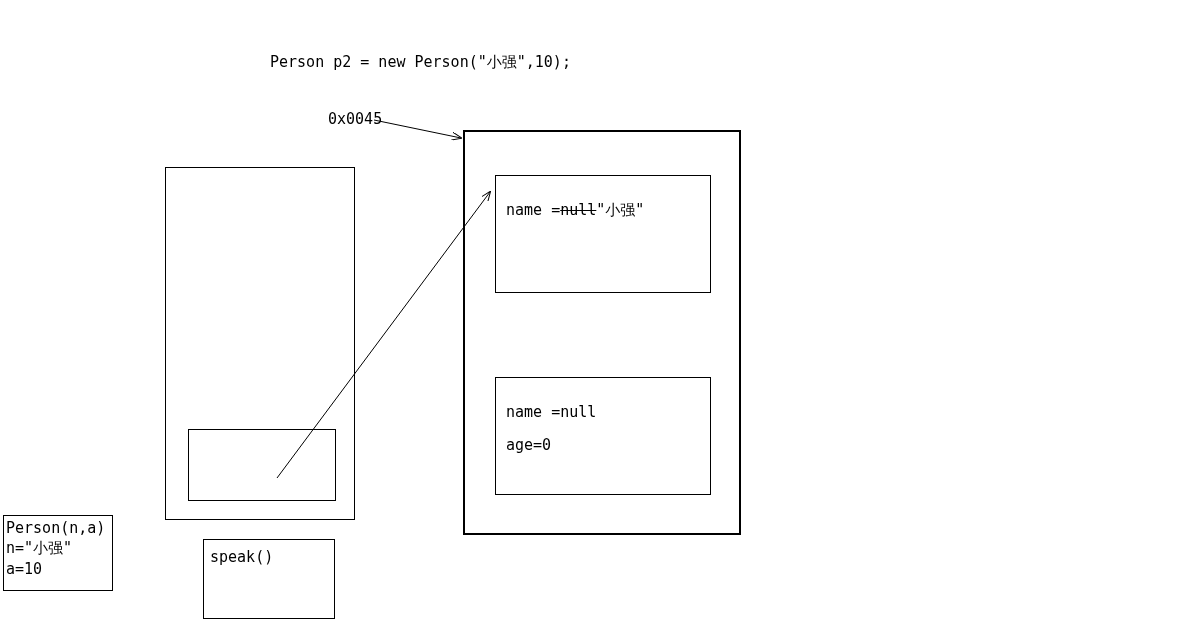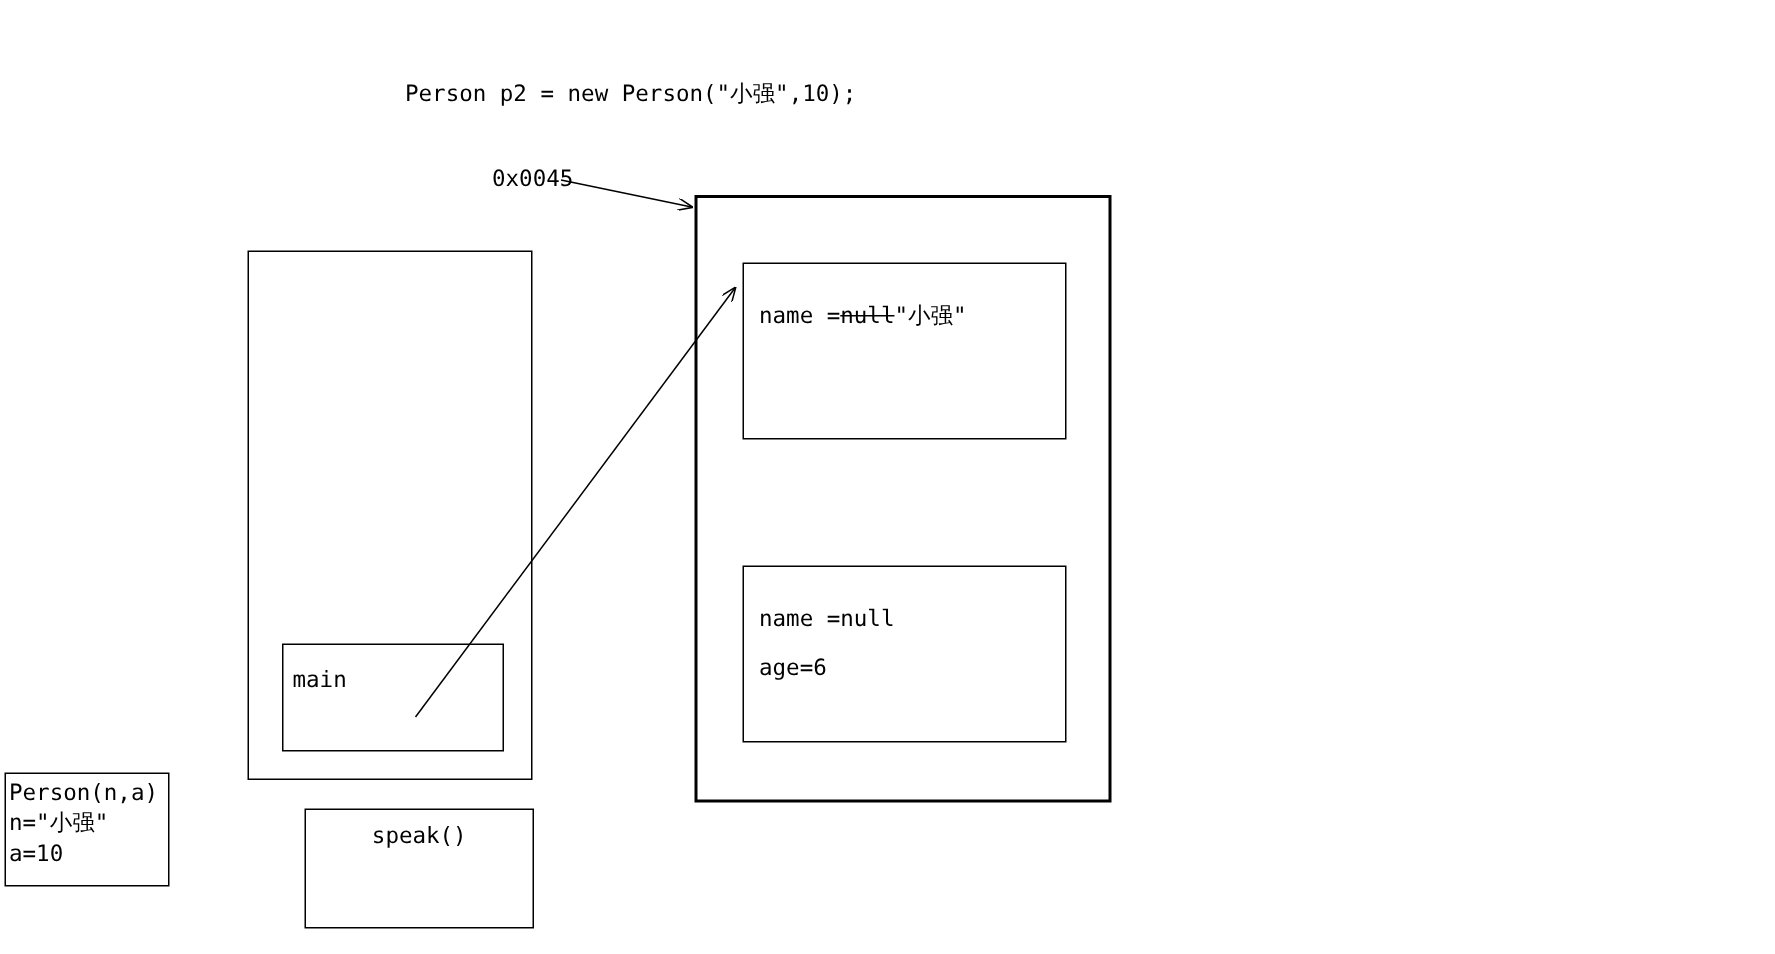--- a/index.html
+++ b/index.html
@@ -78,25 +78,24 @@
       width: 110px;
       height: 76px;
       border: 1px solid #000;
       padding: 2px 2px;
       line-height: 1.35;
     }
     .speak-box {
       position: absolute;
       left: 203px;
       top: 539px;
-      width: 153px;
+      width: 132px;
       height: 80px;
       border: 1px solid #000;
       padding: 8px 6px;
-      text-align: center;
     }
     .strike { text-decoration: line-through; }
     svg.overlay {
       position: absolute;
       top: 0; left: 0;
       width: 1183px; height: 636px;
       pointer-events: none;
     }
   </style>
 </head>
@@ -104,34 +103,33 @@
 
 <div class="code-block">
   <div>Person p2 = new Person("小强",10);</div>
 </div>
 
 <div class="addr-label">0x0045</div>
 
 <div class="stack-box"></div>
 
 <div class="main-frame">
-  <div>main</div>
 </div>
 
 <div class="heap-box"></div>
 
 <div class="obj-box-1">
   <div>
     <span>name =</span><span class="strike">null</span><span>"小强"</span>
   </div>
 </div>
 
 <div class="obj-box-2">
   <div>name =null</div>
-  <div>age=6</div>
+  <div>age=0</div>
 </div>
 
 <div class="person-box">
   <div>Person(n,a)</div>
   <div>n="小强"</div>
   <div>a=10</div>
 </div>
 
 <div class="speak-box">
   <div>speak()</div>

